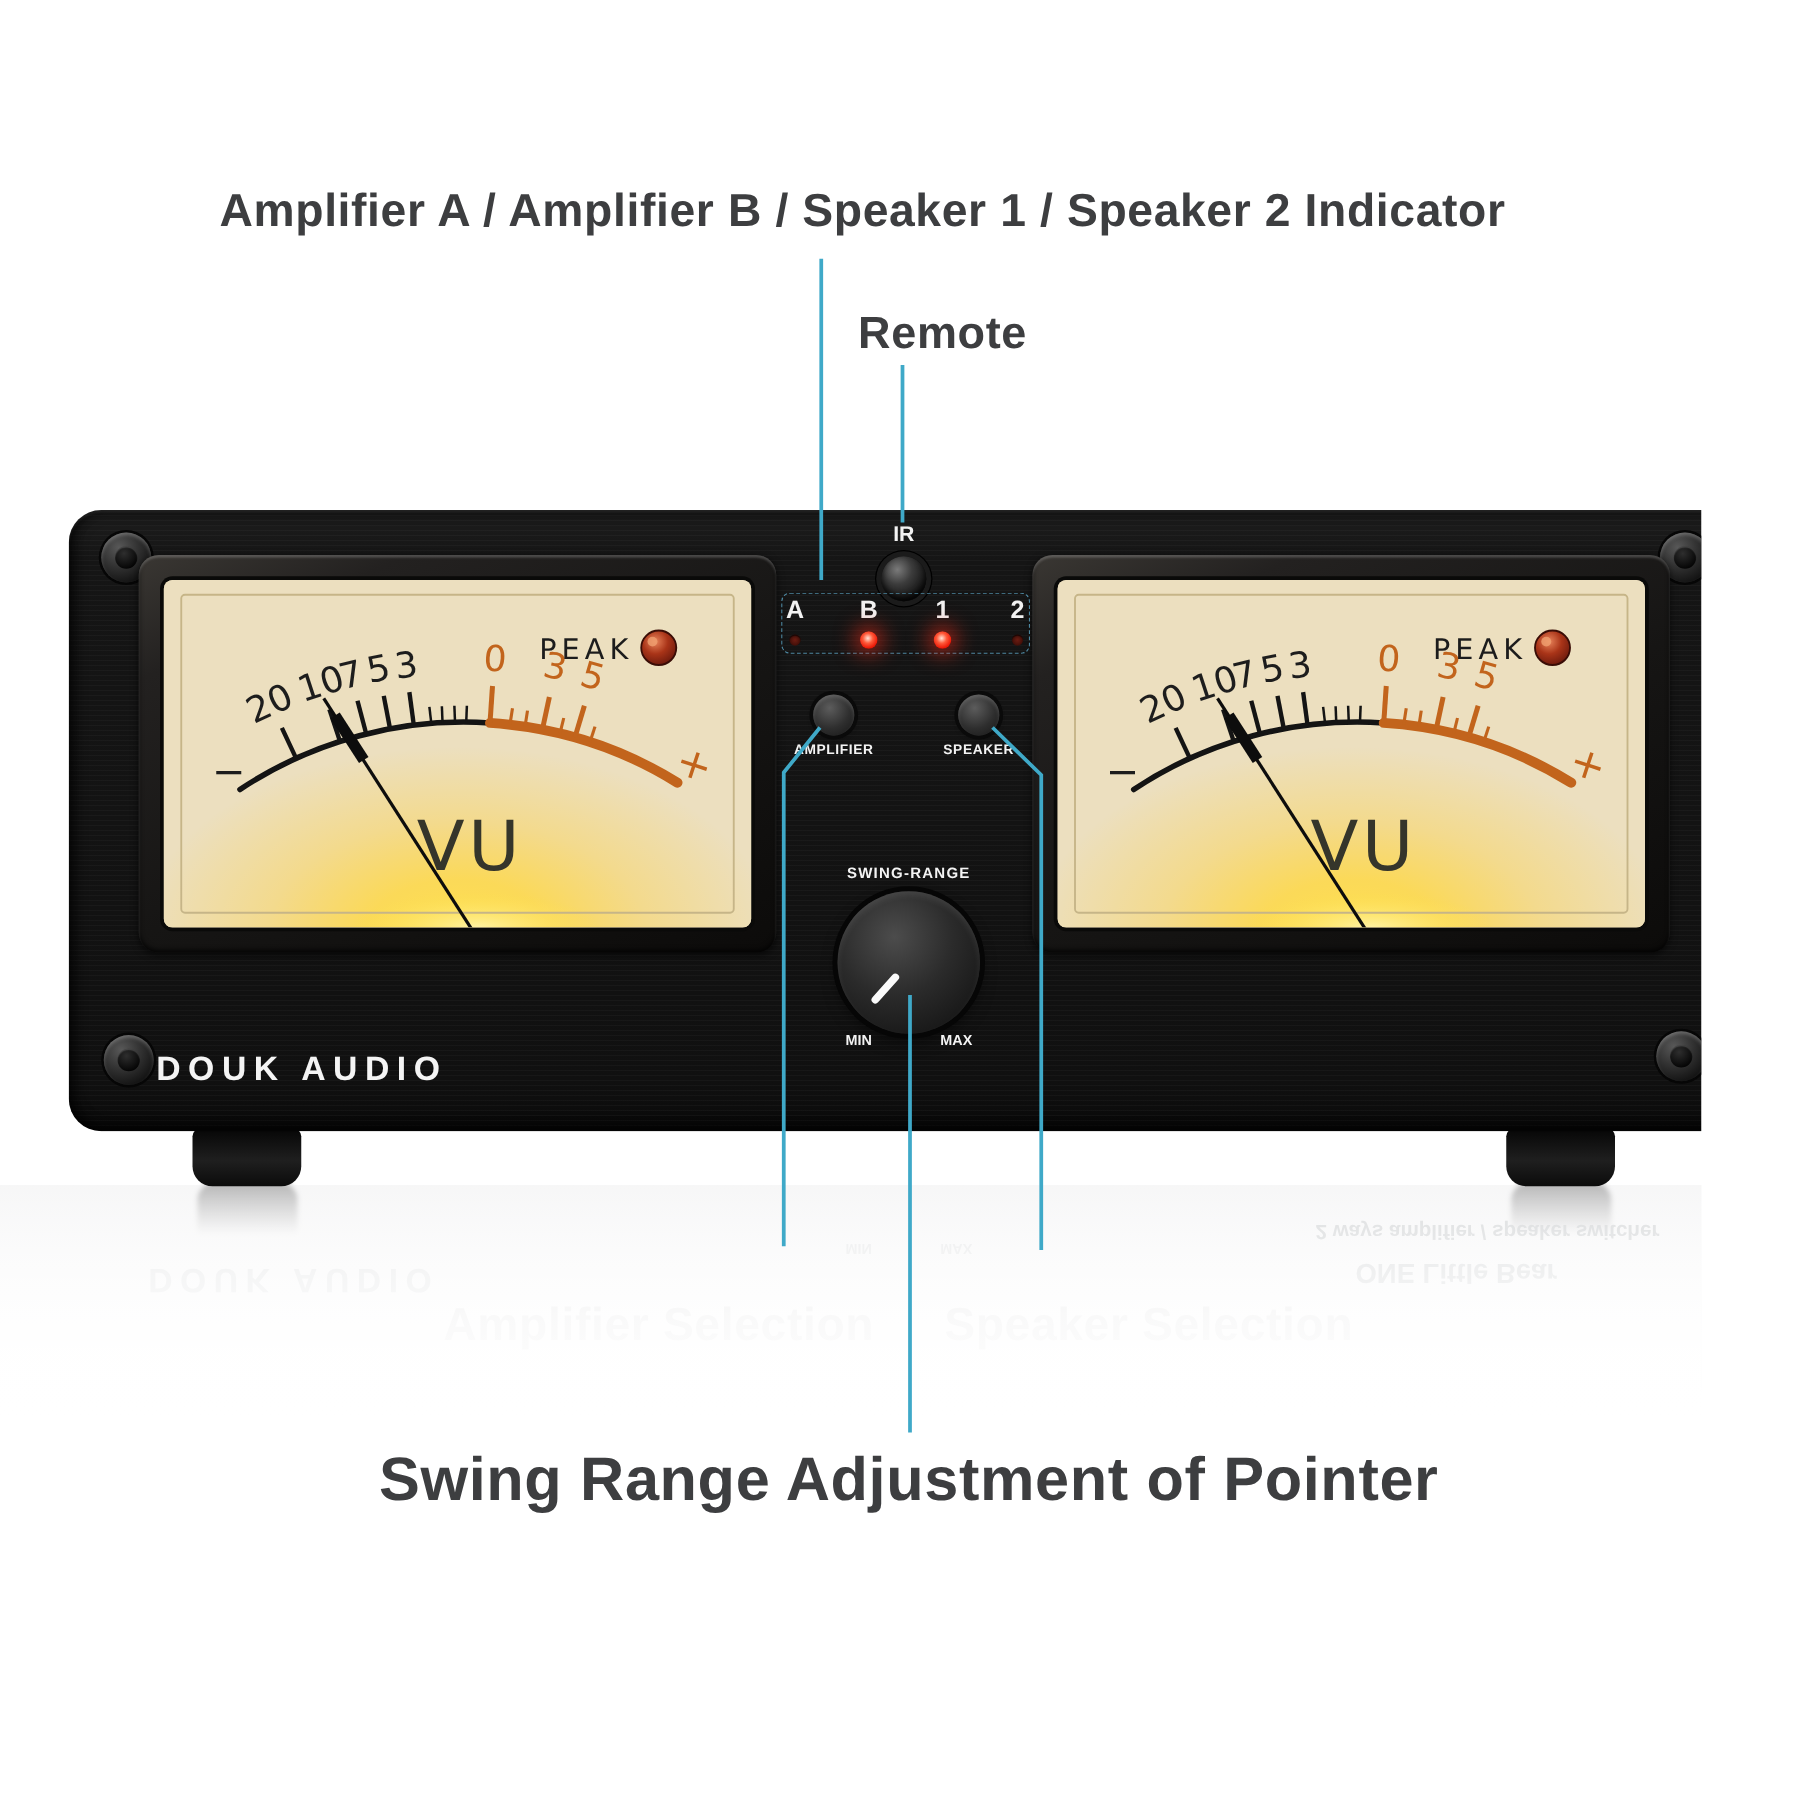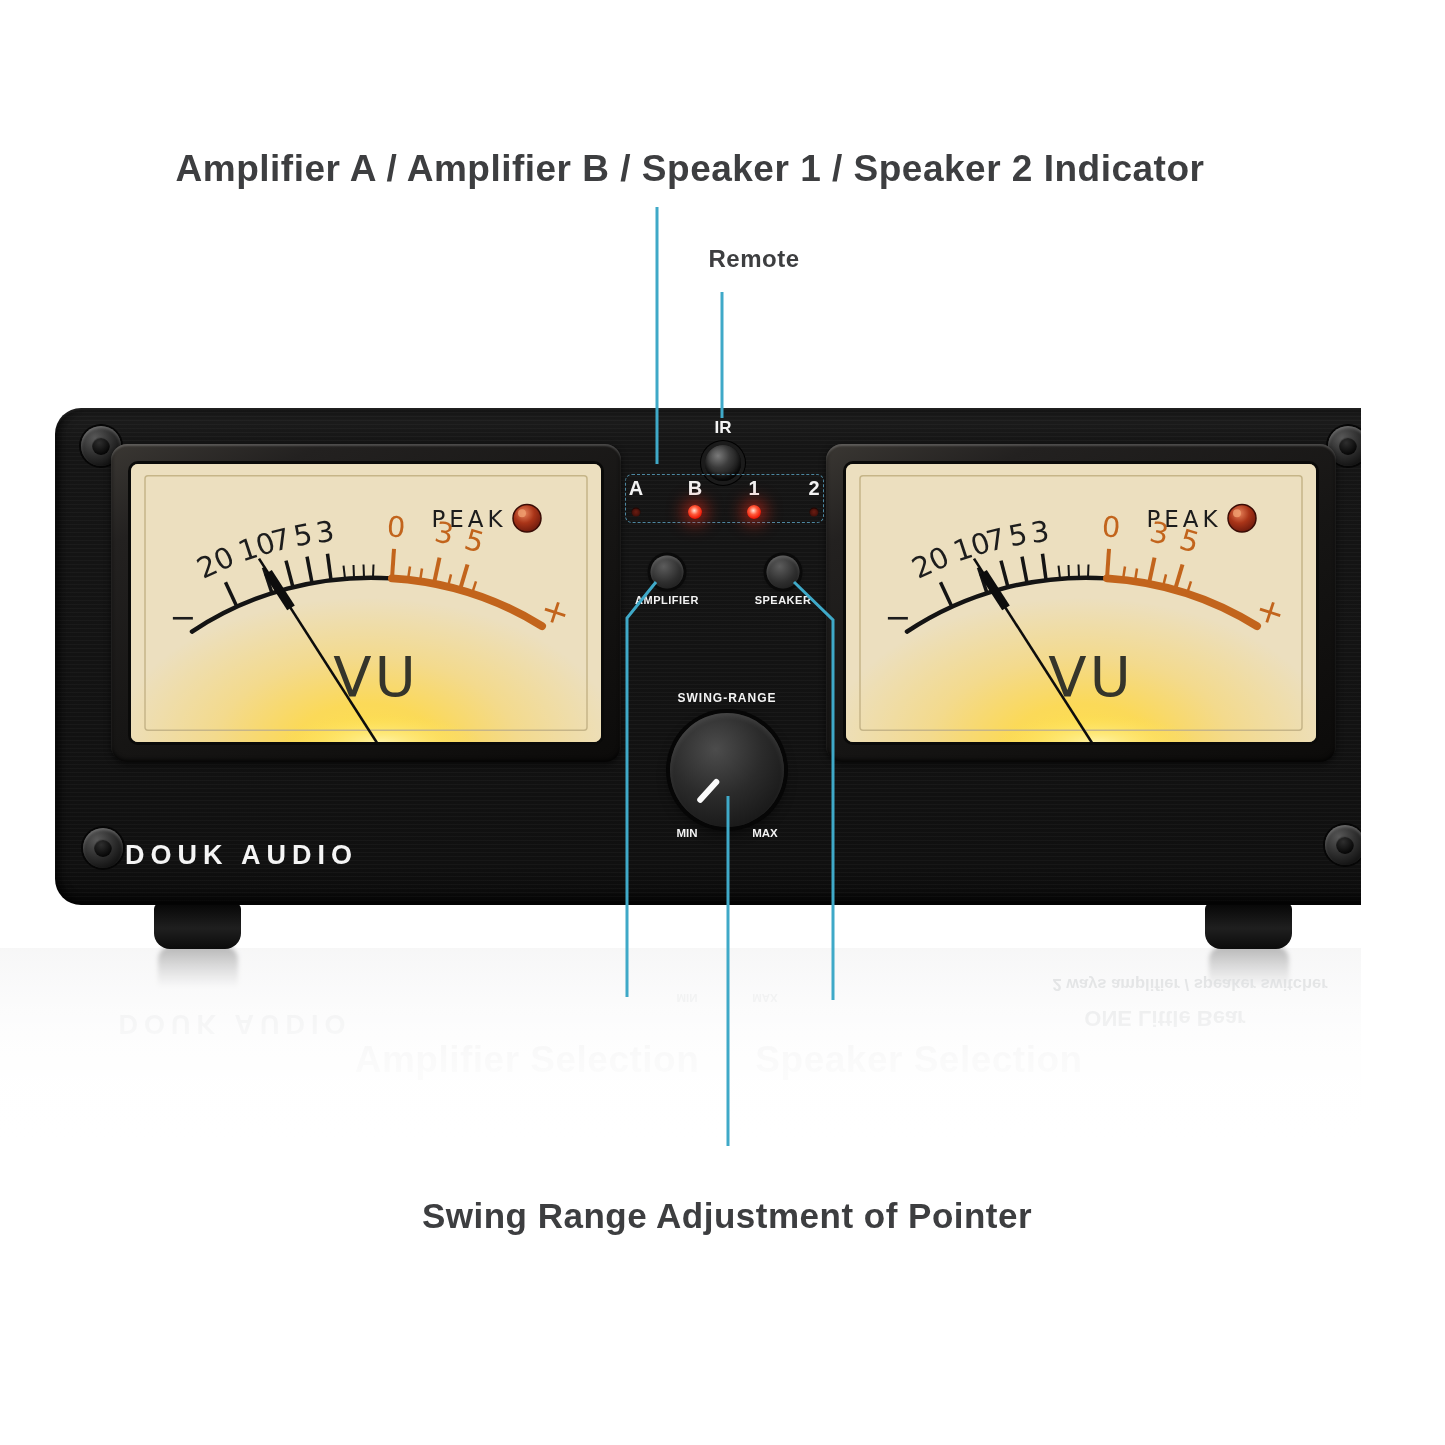--- a/index.html
+++ b/index.html
@@ -1,23 +1,23 @@
 <!DOCTYPE html>
 <html><head>
 <meta charset="utf-8">
 <style>
   html,body{margin:0;padding:0;background:#ffffff;}
   .stage{position:relative;width:1361px;height:1445px;background:#ffffff;overflow:hidden;
          font-family:"Liberation Sans",sans-serif;}
   .ann{position:absolute;transform:translateX(-50%);color:#3d3e40;font-weight:700;
        white-space:nowrap;letter-spacing:.5px;}
   .ann.title{font-size:37px;}
-  .ann.remote{font-size:24px;}
+  .ann.remote{font-size:36px;}
   .ann.bottom{font-size:37px;}
-  .ann.swing{font-size:35px;margin-top:40px;}
+  .ann.swing{font-size:49px;}
 
   
   .device{position:absolute;left:55px;top:408px;width:1337px;height:497px;border-radius:26px;
     background:
       repeating-linear-gradient(180deg, rgba(255,255,255,.030) 0 1px, rgba(0,0,0,0) 1px 4px),
       linear-gradient(180deg,#1d1d1d 0%,#151515 8%,#131313 50%,#101010 92%,#0a0a0a 100%);
     box-shadow:inset 0 2px 2px rgba(255,255,255,.08), inset 0 -4px 10px rgba(0,0,0,.7),
                inset 4px 0 10px rgba(0,0,0,.5), inset -4px 0 10px rgba(0,0,0,.5);
     z-index:3;}
   .screw{position:absolute;width:40px;height:40px;border-radius:50%;transform:translate(-50%,-50%);

